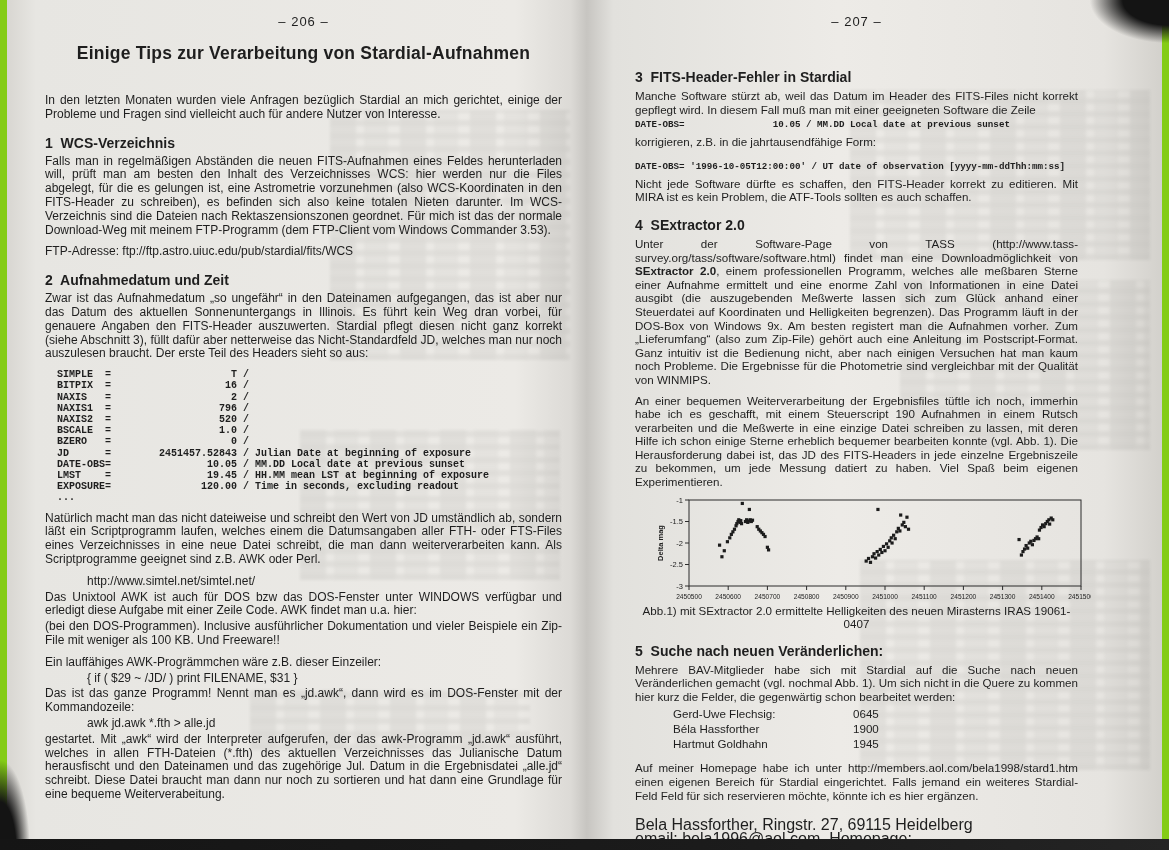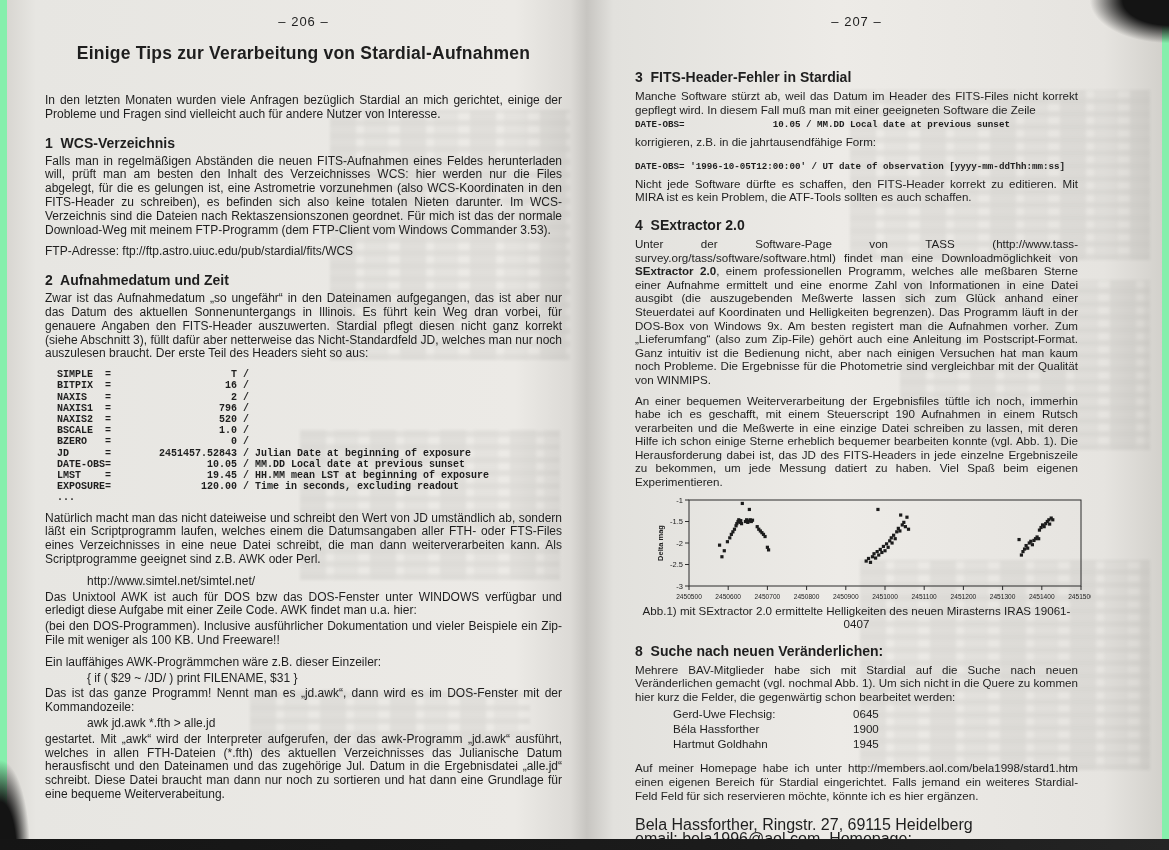--- a/index.html
+++ b/index.html
@@ -1,16 +1,16 @@
 <!DOCTYPE html>
 <html><head>
 <meta charset="utf-8">
 <style>
   html,body{margin:0;padding:0;background:#0e0e0e;}
-  .scan{position:relative;width:1169px;height:850px;background:#86efac;overflow:hidden;
+  .scan{position:relative;width:1169px;height:850px;background:#84cc16;overflow:hidden;
         font-family:"Liberation Sans","DejaVu Sans",sans-serif;color:#1e1e1e;}
   .paper{position:absolute;left:7px;top:0;width:1155px;height:841px;
     background:linear-gradient(90deg,#d8d6d1 0%,#e7e6e2 2.5%,#eceae6 44%,#dcdad6 48.8%,#c7c5c1 50.2%,#e2e1dd 52.5%,#edebe7 72%,#e6e4e0 95%,#d3d1cc 100%);}
   .edge-bottom{position:absolute;left:0;right:0;bottom:0;height:11px;
     background:linear-gradient(90deg,#151515 0%,#1b1b1b 60%,#242424 100%);}
   .corner-tr{position:absolute;right:0;top:0;width:110px;height:60px;
     background:radial-gradient(ellipse 110px 60px at 100% 0%,#141414 42%,rgba(20,20,20,0) 72%);}
   .corner-bl{position:absolute;left:0;bottom:0;width:40px;height:120px;
     background:radial-gradient(ellipse 40px 120px at 0% 100%,#141414 40%,rgba(20,20,20,0) 75%);}
   .page{position:absolute;top:0;height:841px;}
@@ -219,21 +219,21 @@
             <rect x="395.12" y="26.05" width="3.2" height="3.2" fill="#1c1c1c"></rect>
             <rect x="396.688" y="23.9" width="3.2" height="3.2" fill="#1c1c1c"></rect>
             <rect x="398.256" y="22.179999999999996" width="3.2" height="3.2" fill="#1c1c1c"></rect>
             <rect x="399.04" y="26.48" width="3.2" height="3.2" fill="#1c1c1c"></rect>
             <rect x="400.608" y="20.459999999999994" width="3.2" height="3.2" fill="#1c1c1c"></rect>
             <rect x="402.176" y="22.179999999999996" width="3.2" height="3.2" fill="#1c1c1c"></rect>
           </svg>
       </div>
       <div class="caption">Abb.1) mit SExtractor 2.0 ermittelte Helligkeiten des neuen Mirasterns IRAS 19061-0407</div>
 
-      <div class="h2">8  Suche nach neuen Veränderlichen:</div>
+      <div class="h2">5  Suche nach neuen Veränderlichen:</div>
       <p class="p-right" style="margin-bottom:3px;">Mehrere BAV-Mitglieder habe sich mit Stardial auf die Suche nach neuen Veränderlichen gemacht (vgl. nochmal Abb. 1). Um sich nicht in die Quere zu kommen hier kurz die Felder, die gegenwärtig schon bearbeitet werden:</p>
       <div class="fields">
         <div class="fieldrow"><span class="fname">Gerd-Uwe Flechsig:</span><span>0645</span></div>
         <div class="fieldrow"><span class="fname">Béla Hassforther</span><span>1900</span></div>
         <div class="fieldrow"><span class="fname">Hartmut Goldhahn</span><span>1945</span></div>
       </div>
       <p class="p-right">Auf meiner Homepage habe ich unter http://members.aol.com/bela1998/stard1.htm einen eigenen Bereich für Stardial eingerichtet. Falls jemand ein weiteres Stardial-Feld Feld für sich reservieren möchte, könnte ich es hier ergänzen.</p>
       <div class="addr">
         <div>Bela Hassforther, Ringstr. 27, 69115 Heidelberg</div>
         <div>email: bela1996@aol.com, Homepage: http://members.aol.com/bela1996/home.html</div>

